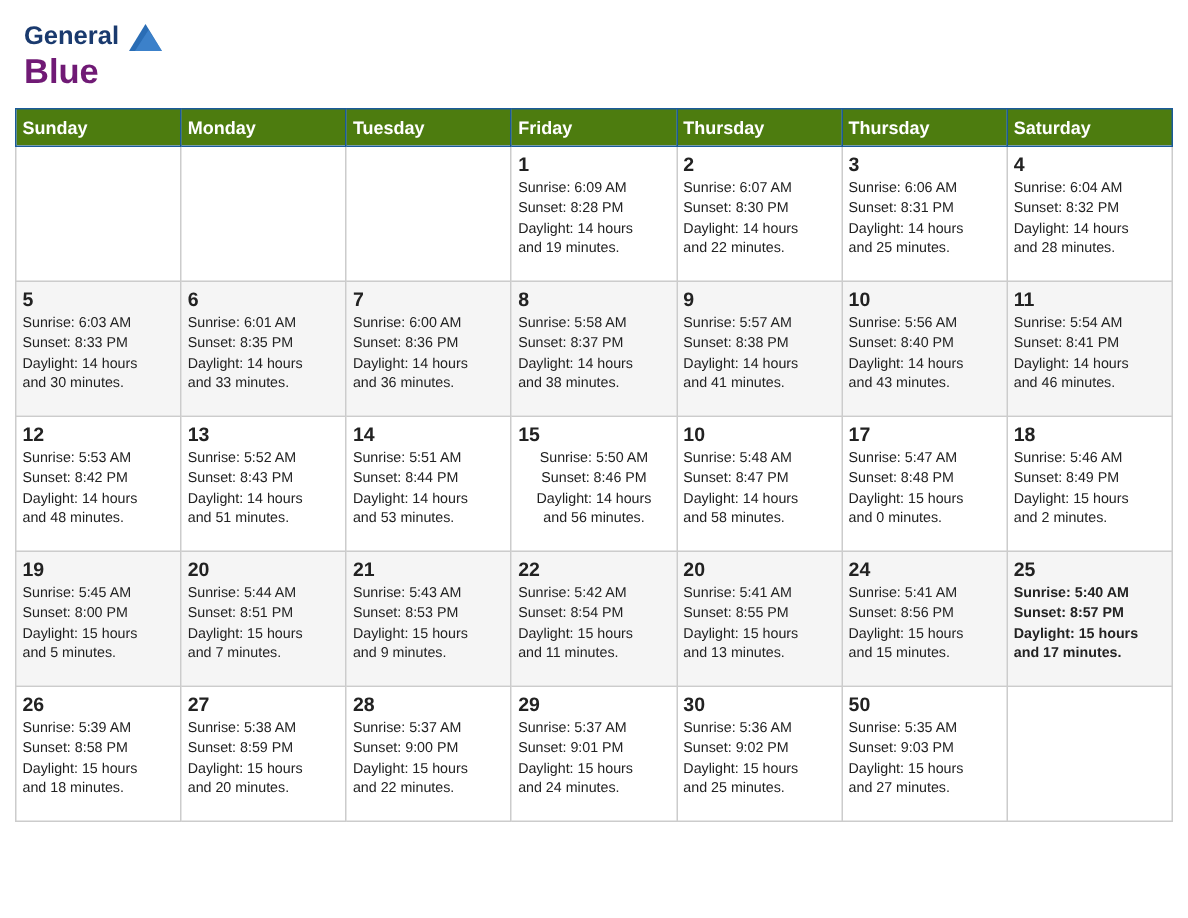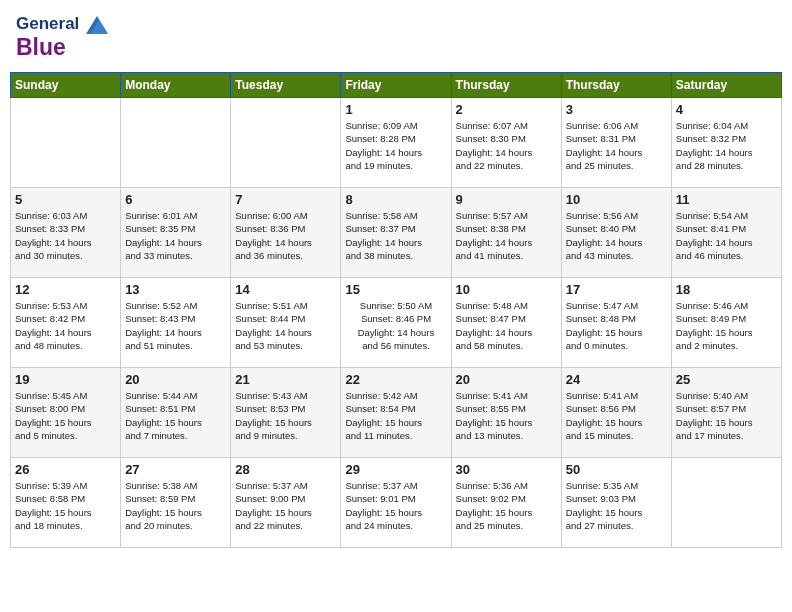--- a/index.html
+++ b/index.html
@@ -286,21 +286,21 @@
         </td>
         <td>
           <span class="day-number">24</span>
           <div class="day-info" style="white-space: pre-line;">Sunrise: 5:41 AM
 Sunset: 8:56 PM
 Daylight: 15 hours
 and 15 minutes.</div>
         </td>
         <td>
           <span class="day-number">25</span>
-          <div class="day-info" style="white-space: pre-line;">Sunrise: 5:40 AM
+          <div class="day-info" style="white-space: pre-line; font-weight: bold;">Sunrise: 5:40 AM
 Sunset: 8:57 PM
 Daylight: 15 hours
 and 17 minutes.</div>
         </td>
       </tr>
       <tr>
         <td>
           <span class="day-number">26</span>
           <div class="day-info" style="white-space: pre-line;">Sunrise: 5:39 AM
 Sunset: 8:58 PM

